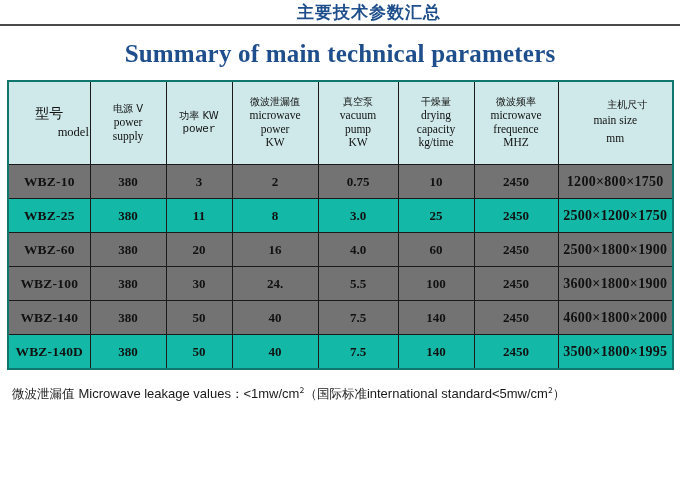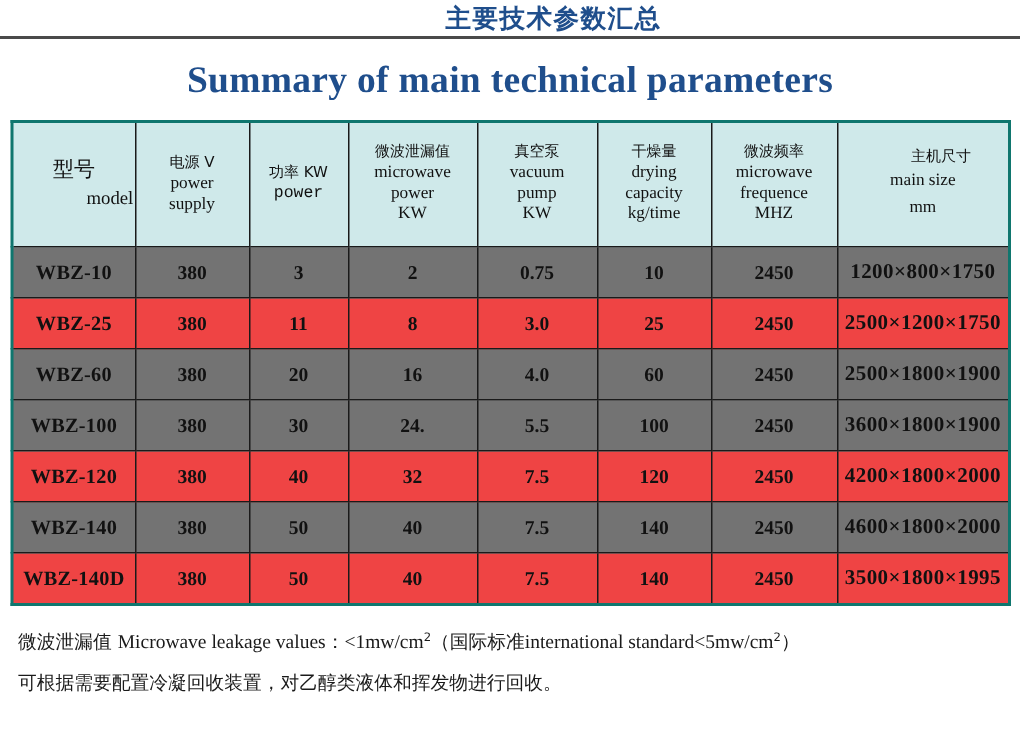--- a/index.html
+++ b/index.html
@@ -98,21 +98,21 @@
   th.col-model .h-en { font-size: 12.5px; margin-top: 4px; padding-left: 48px; }
   th.col-power .h-en { font-family: "Liberation Mono", "DejaVu Sans Mono", monospace; font-size: 11px; }
 
   tbody td {
     height: 33px;
     font-size: 13px;
     font-weight: 700;
     font-family: "Liberation Serif", "DejaVu Serif", serif;
   }
   tbody tr.row-yellow td { background: #737373; }
-  tbody tr.row-green  td { background: #ef4444; }
+  tbody tr.row-green  td { background: #14b8a6; }
 
   td.cell-model { font-size: 13.5px; letter-spacing: 0.2px; }
   td.cell-size  { font-size: 14px; letter-spacing: 0.3px; }
 
   
   col.c-model    { width: 82px; }
   col.c-supply   { width: 76px; }
   col.c-power    { width: 66px; }
   col.c-mwpower  { width: 86px; }
   col.c-vacuum   { width: 80px; }
@@ -122,21 +122,21 @@
 
   
   .notes {
     margin: 16px 0 0 12px;
     font-family: "DejaVu Sans", "Liberation Sans", sans-serif;
     font-size: 12.5px;
     color: #1a1a1a;
   }
   .note-line { margin-bottom: 11px; line-height: 1.2; }
   .note-line .en {
-    font-family: Liberation Serif, serif;
+    font-family: Liberation Sans, sans-serif;
     font-size: 13px;
   }
   sup { font-size: 0.62em; vertical-align: super; }
 </style>
 </head>
 <body>
 
 <div class="doc-header">
   <div class="cn-title">主要技术参数汇总</div>
   <div class="header-rule"></div>
@@ -236,30 +236,20 @@
       <tr class="row-yellow">
         <td class="cell-model">WBZ-100</td>
         <td>380</td>
         <td>30</td>
         <td>24.</td>
         <td>5.5</td>
         <td>100</td>
         <td>2450</td>
         <td class="cell-size">3600×1800×1900</td>
       </tr>
-      <tr class="row-green">
-        <td class="cell-model">WBZ-120</td>
-        <td>380</td>
-        <td>40</td>
-        <td>32</td>
-        <td>7.5</td>
-        <td>120</td>
-        <td>2450</td>
-        <td class="cell-size">4200×1800×2000</td>
-      </tr>
       <tr class="row-yellow">
         <td class="cell-model">WBZ-140</td>
         <td>380</td>
         <td>50</td>
         <td>40</td>
         <td>7.5</td>
         <td>140</td>
         <td>2450</td>
         <td class="cell-size">4600×1800×2000</td>
       </tr>
@@ -272,14 +262,13 @@
         <td>140</td>
         <td>2450</td>
         <td class="cell-size">3500×1800×1995</td>
       </tr>
     </tbody>
   </table>
 </div>
 
 <div class="notes">
   <div class="note-line"><span>微波泄漏值</span>&nbsp;<span class="en">Microwave leakage values</span><span>：</span><span class="en">&lt;1mw/cm</span><sup>2</sup><span>（国际标准</span><span class="en">international standard&lt;5mw/cm</span><sup>2</sup><span>）</span></div>
-  <div class="note-line">可根据需要配置冷凝回收装置，对乙醇类液体和挥发物进行回收。</div>
 </div>
 
 </body></html>

